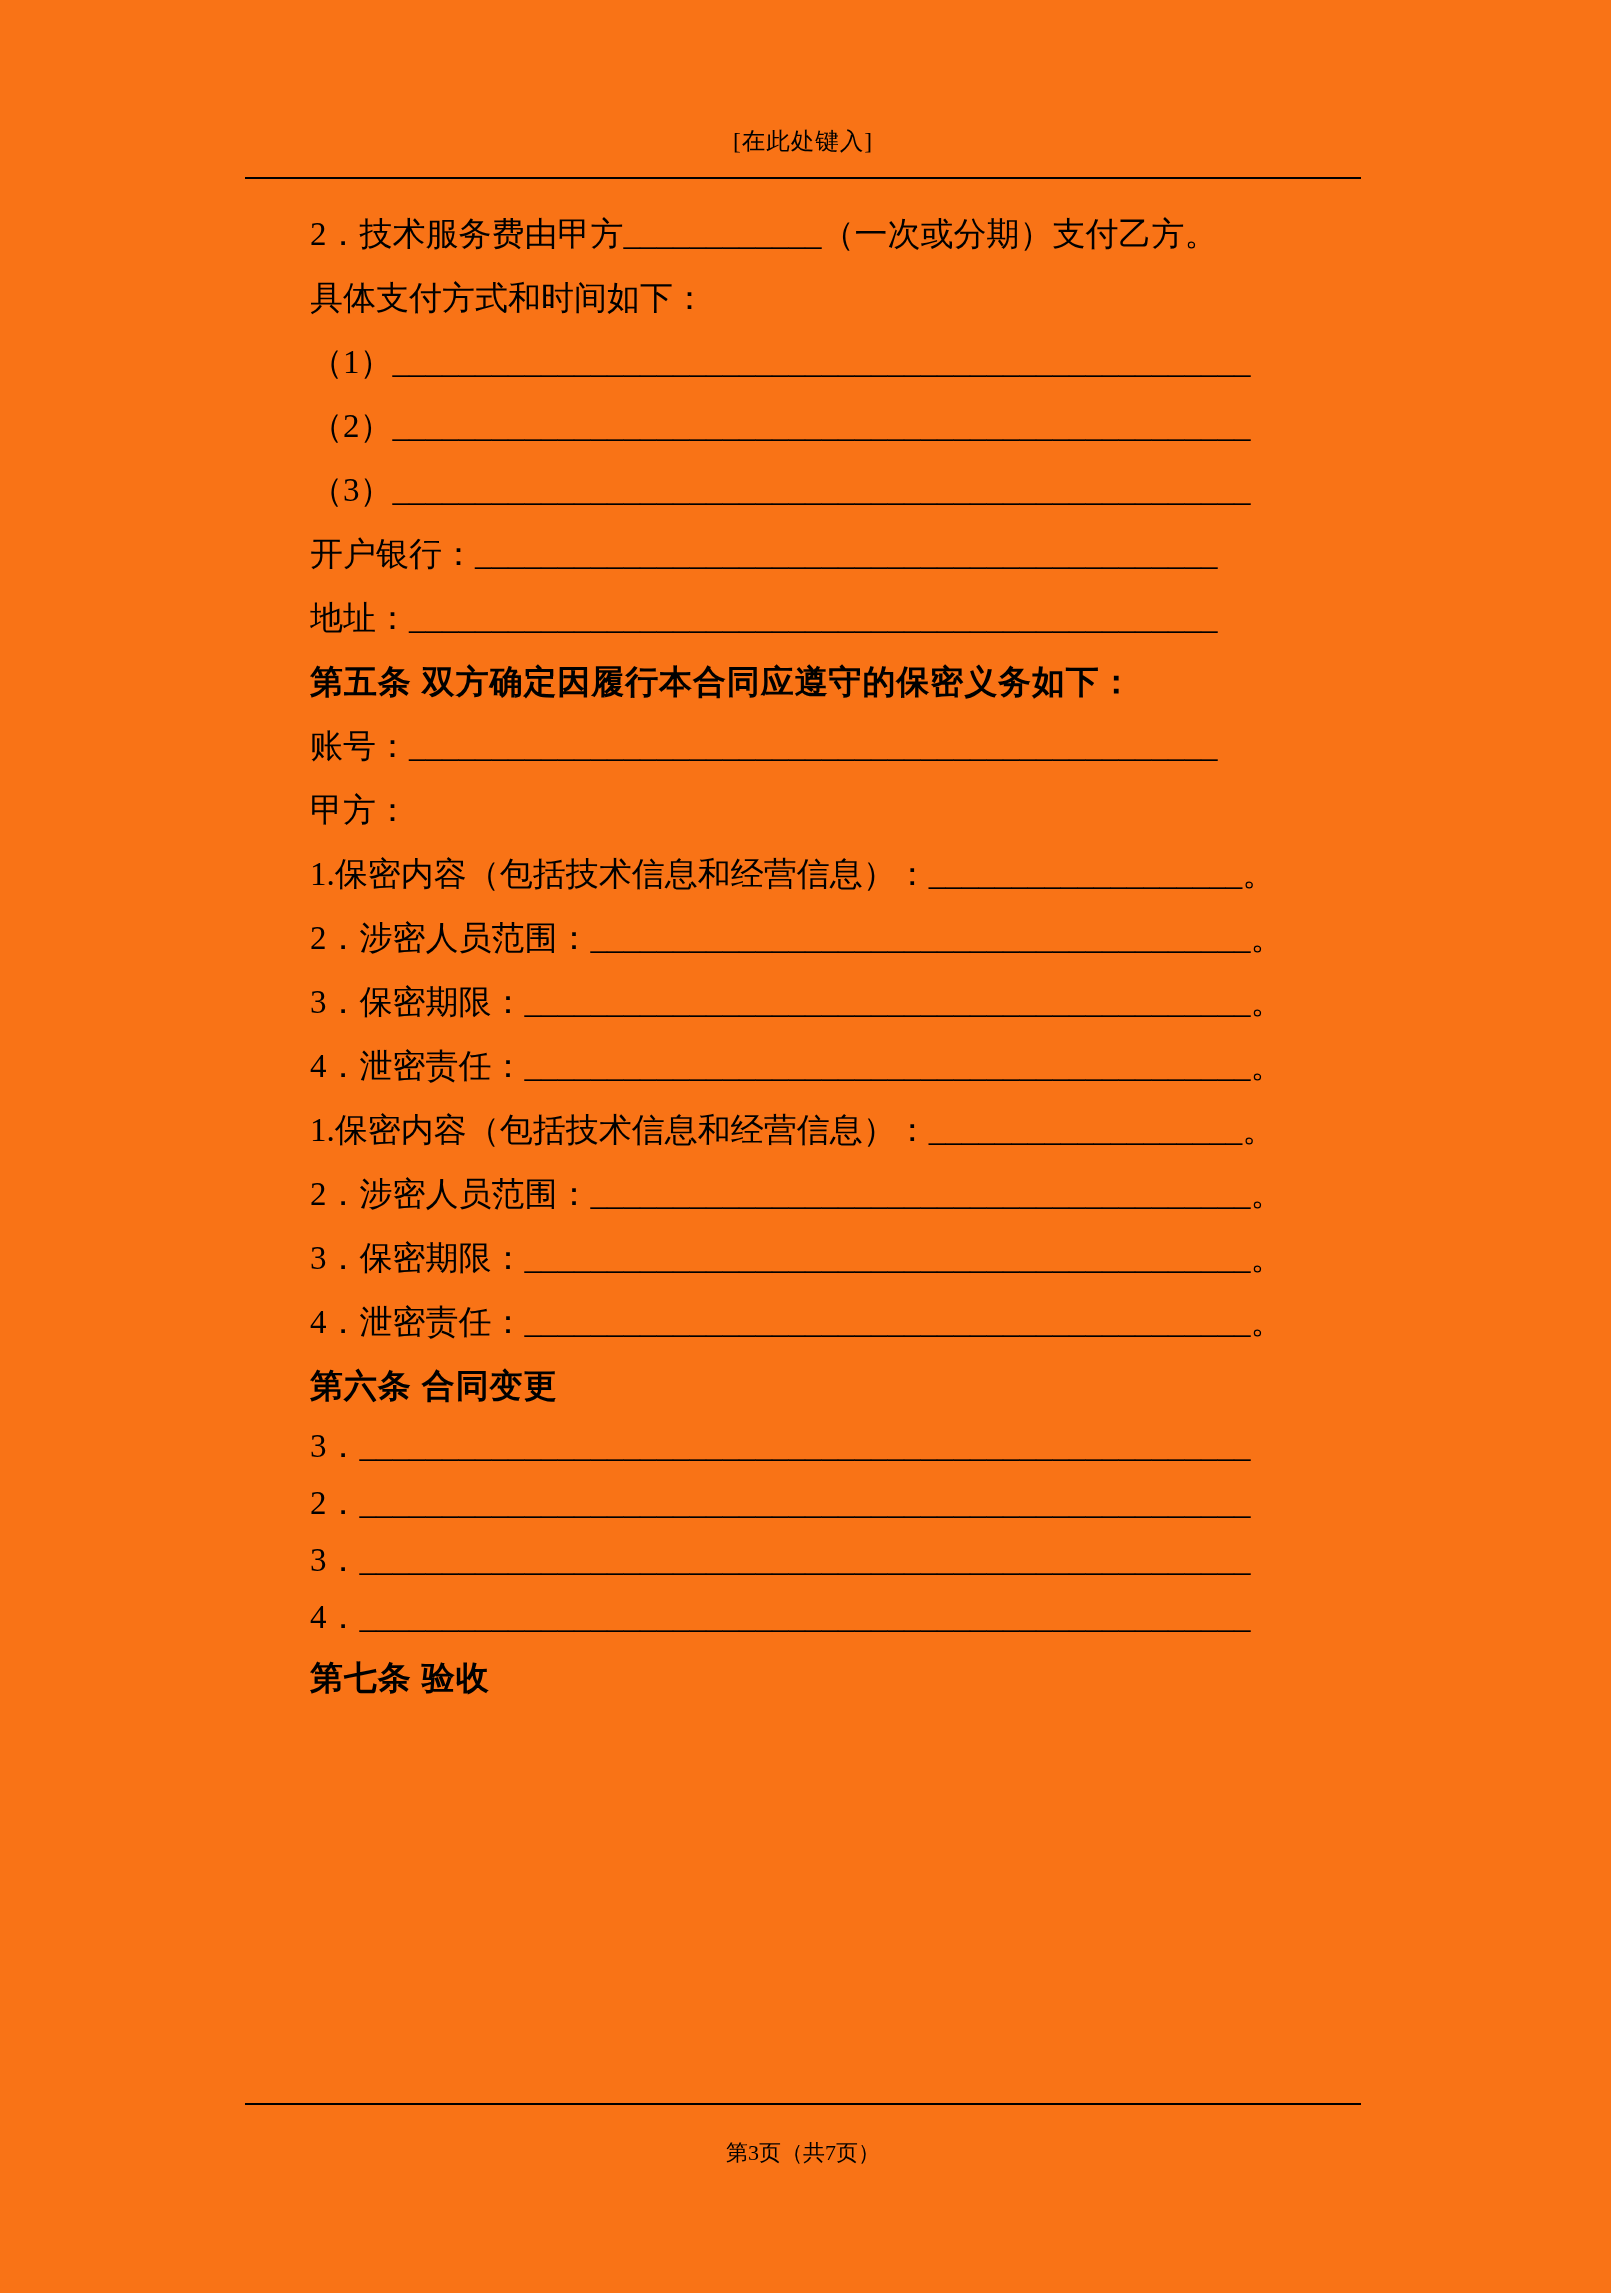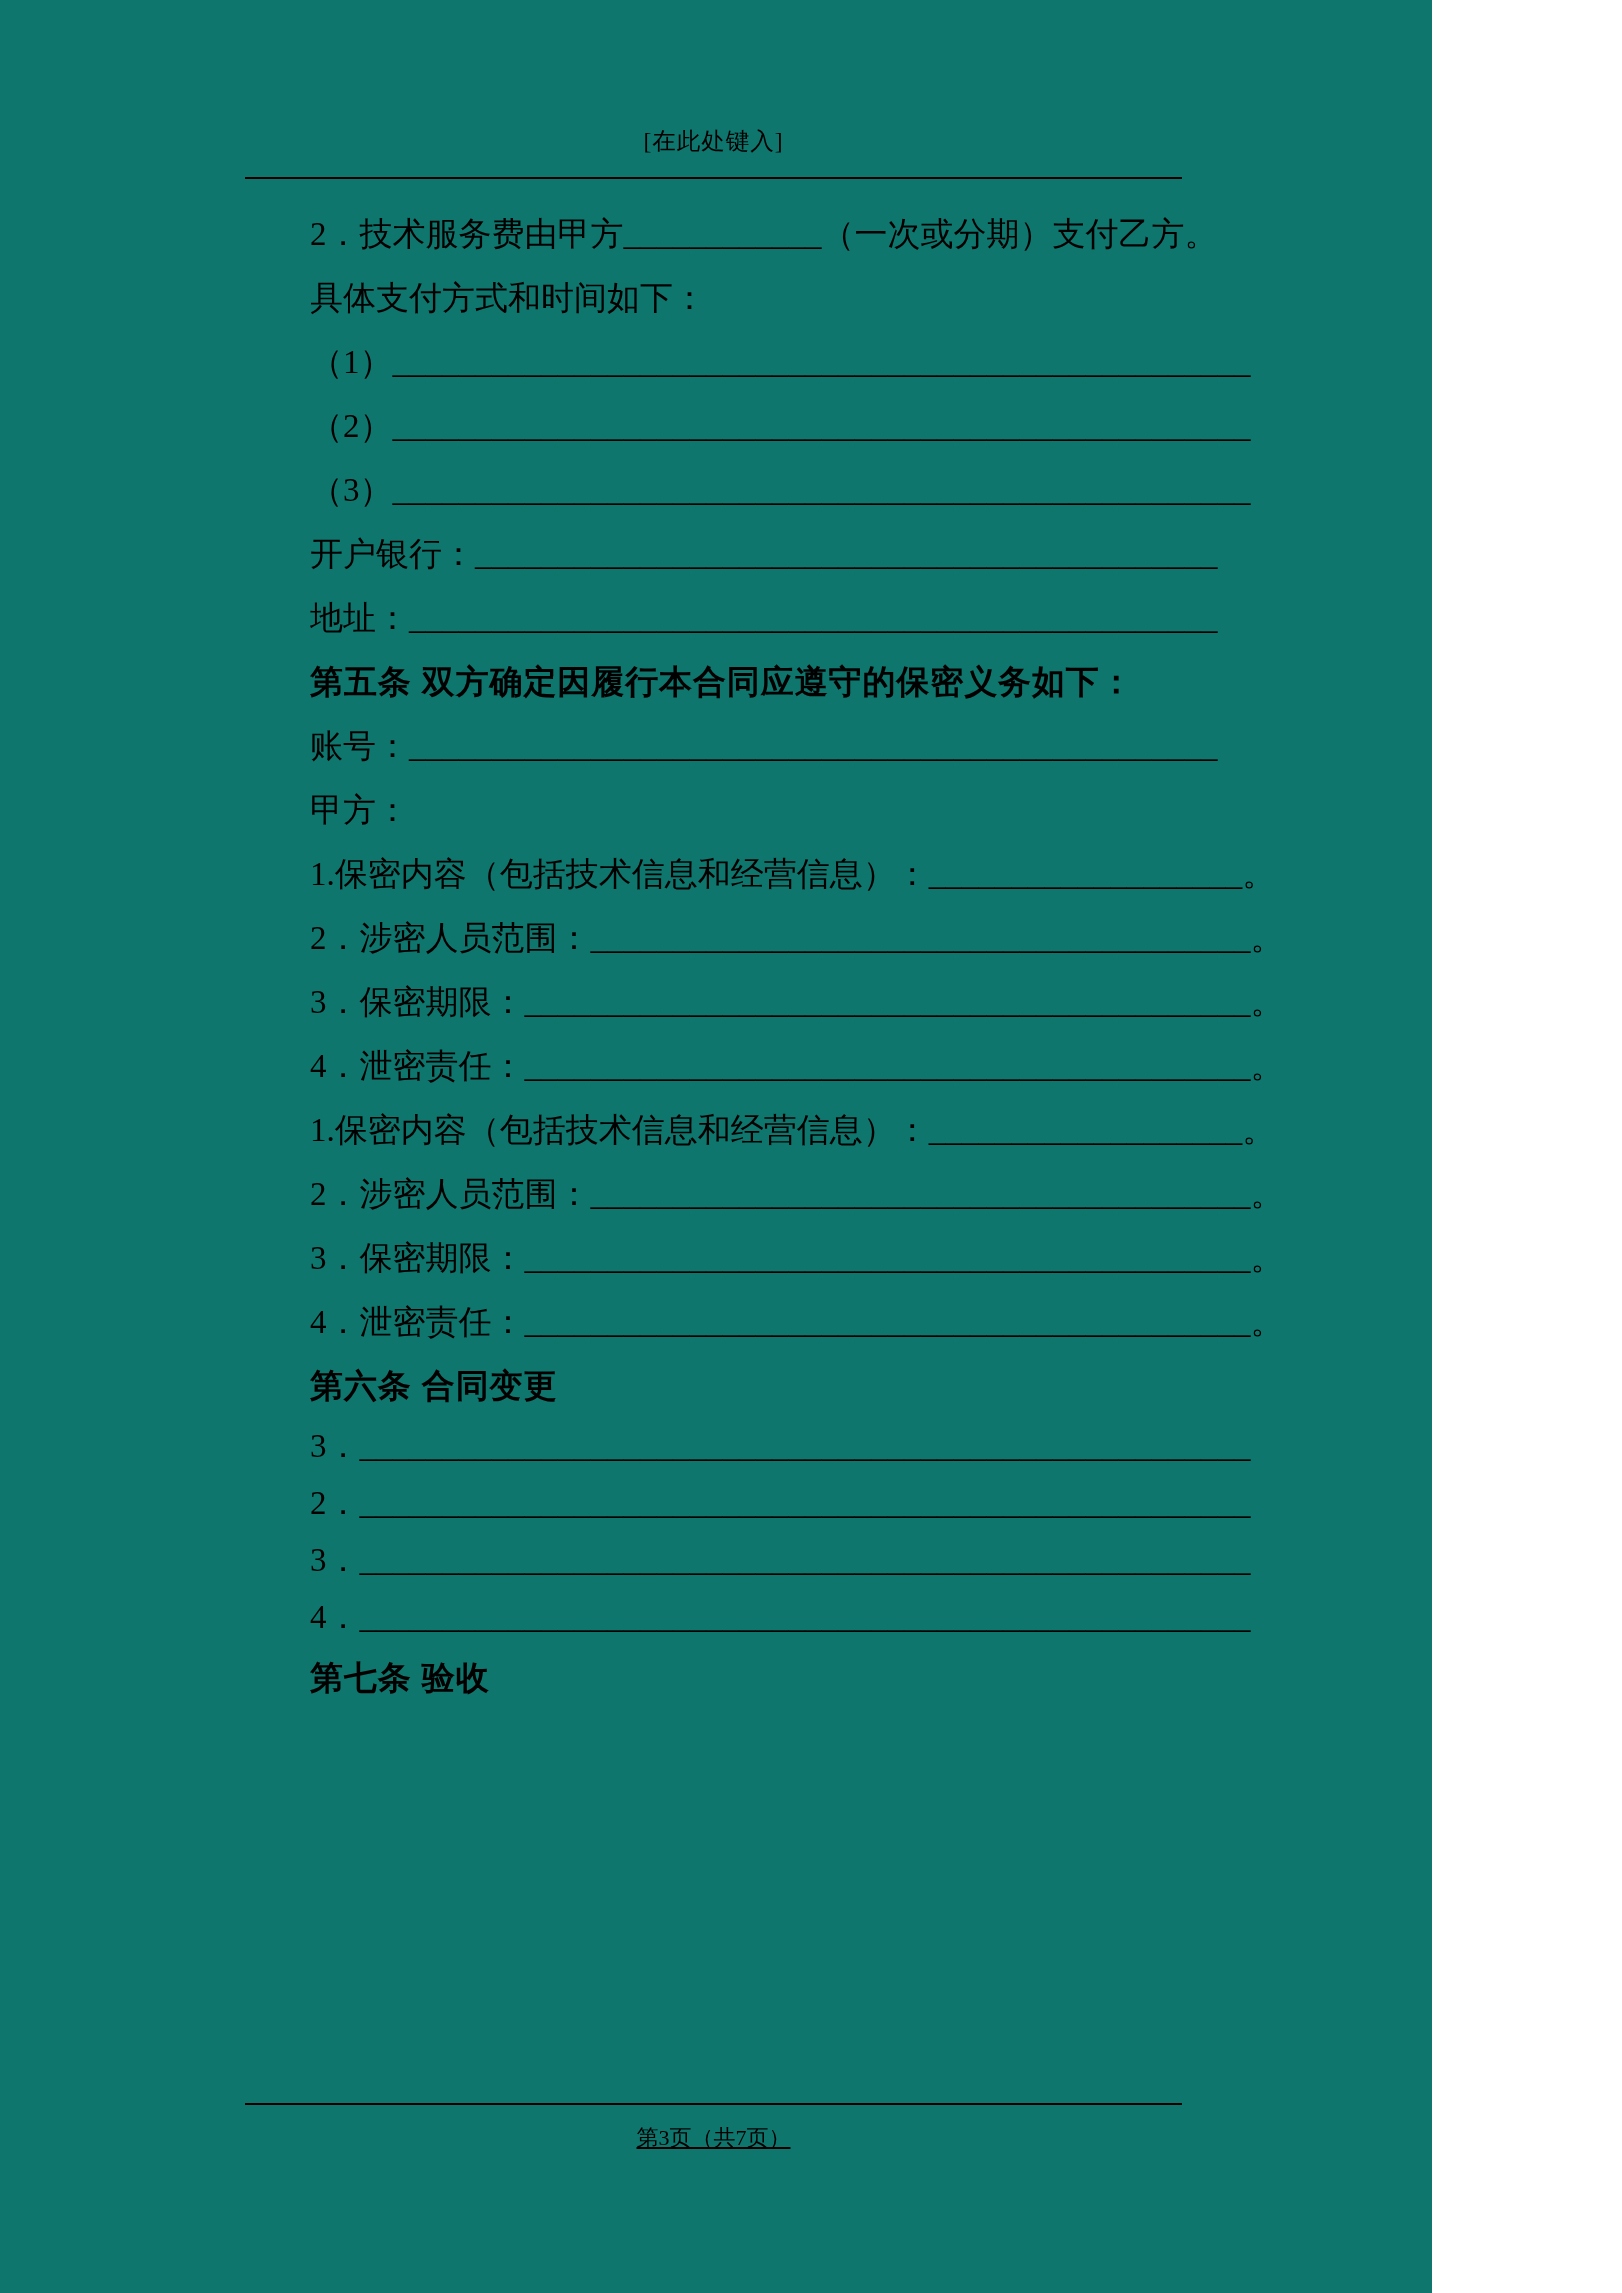--- a/index.html
+++ b/index.html
@@ -5,23 +5,23 @@
   * { margin: 0; padding: 0; box-sizing: border-box; }
   html, body { background: #ffffff; }
   body {
     width: 1623px;
     height: 2294px;
     font-family: "Liberation Serif", "DejaVu Serif", serif;
     color: #000000;
   }
   .page {
     position: relative;
-    width: 1432px;
+    width: 1611px;
     height: 2294px;
-    background: #0f766e;
+    background: #f97316;
     overflow: hidden;
   }
   .doc-header {
     position: absolute;
     left: 245px;
     right: 250px;
     top: 0;
     height: 179px;
     border-bottom: 2.7px solid #000000;
     display: flex;
@@ -57,23 +57,22 @@
     font-family: "Liberation Sans", "DejaVu Sans", sans-serif;
     letter-spacing: 0.9px;
   }
   .doc-footer {
     position: absolute;
     left: 245px;
     right: 250px;
     top: 2103px;
     border-top: 2.7px solid #000000;
     text-align: center;
-    padding-top: 18px;
+    padding-top: 33px;
     font-size: 22px;
-    text-decoration: underline;
   }
 </style>
 </head>
 <body>
 
 <div class="page">
 
   <div class="doc-header">
     <span>[在此处键入]</span>
   </div>

